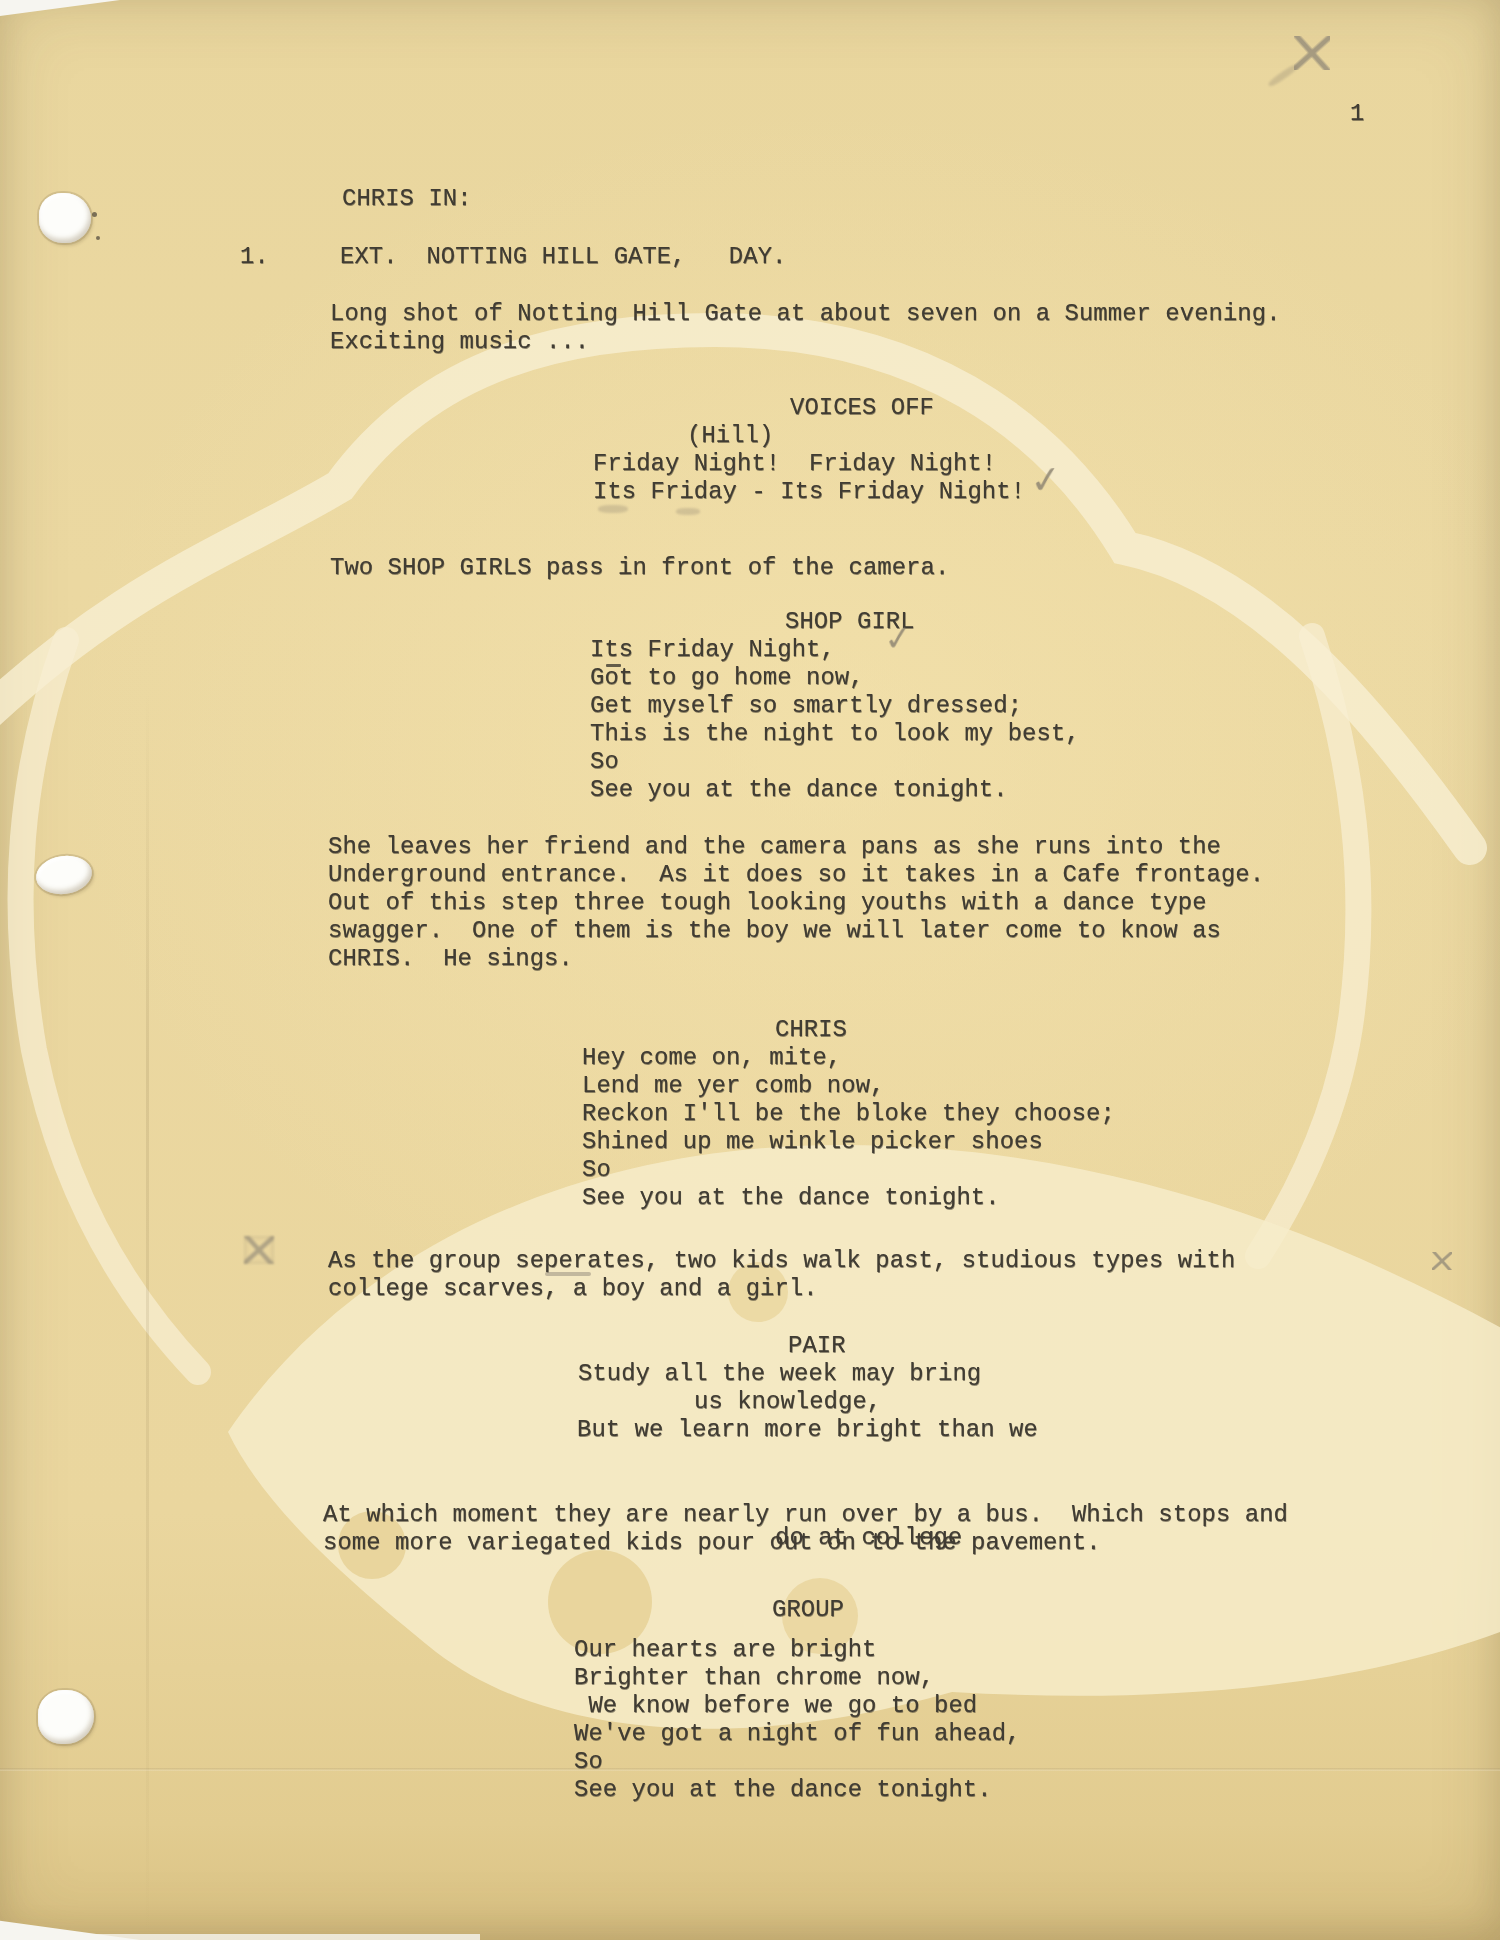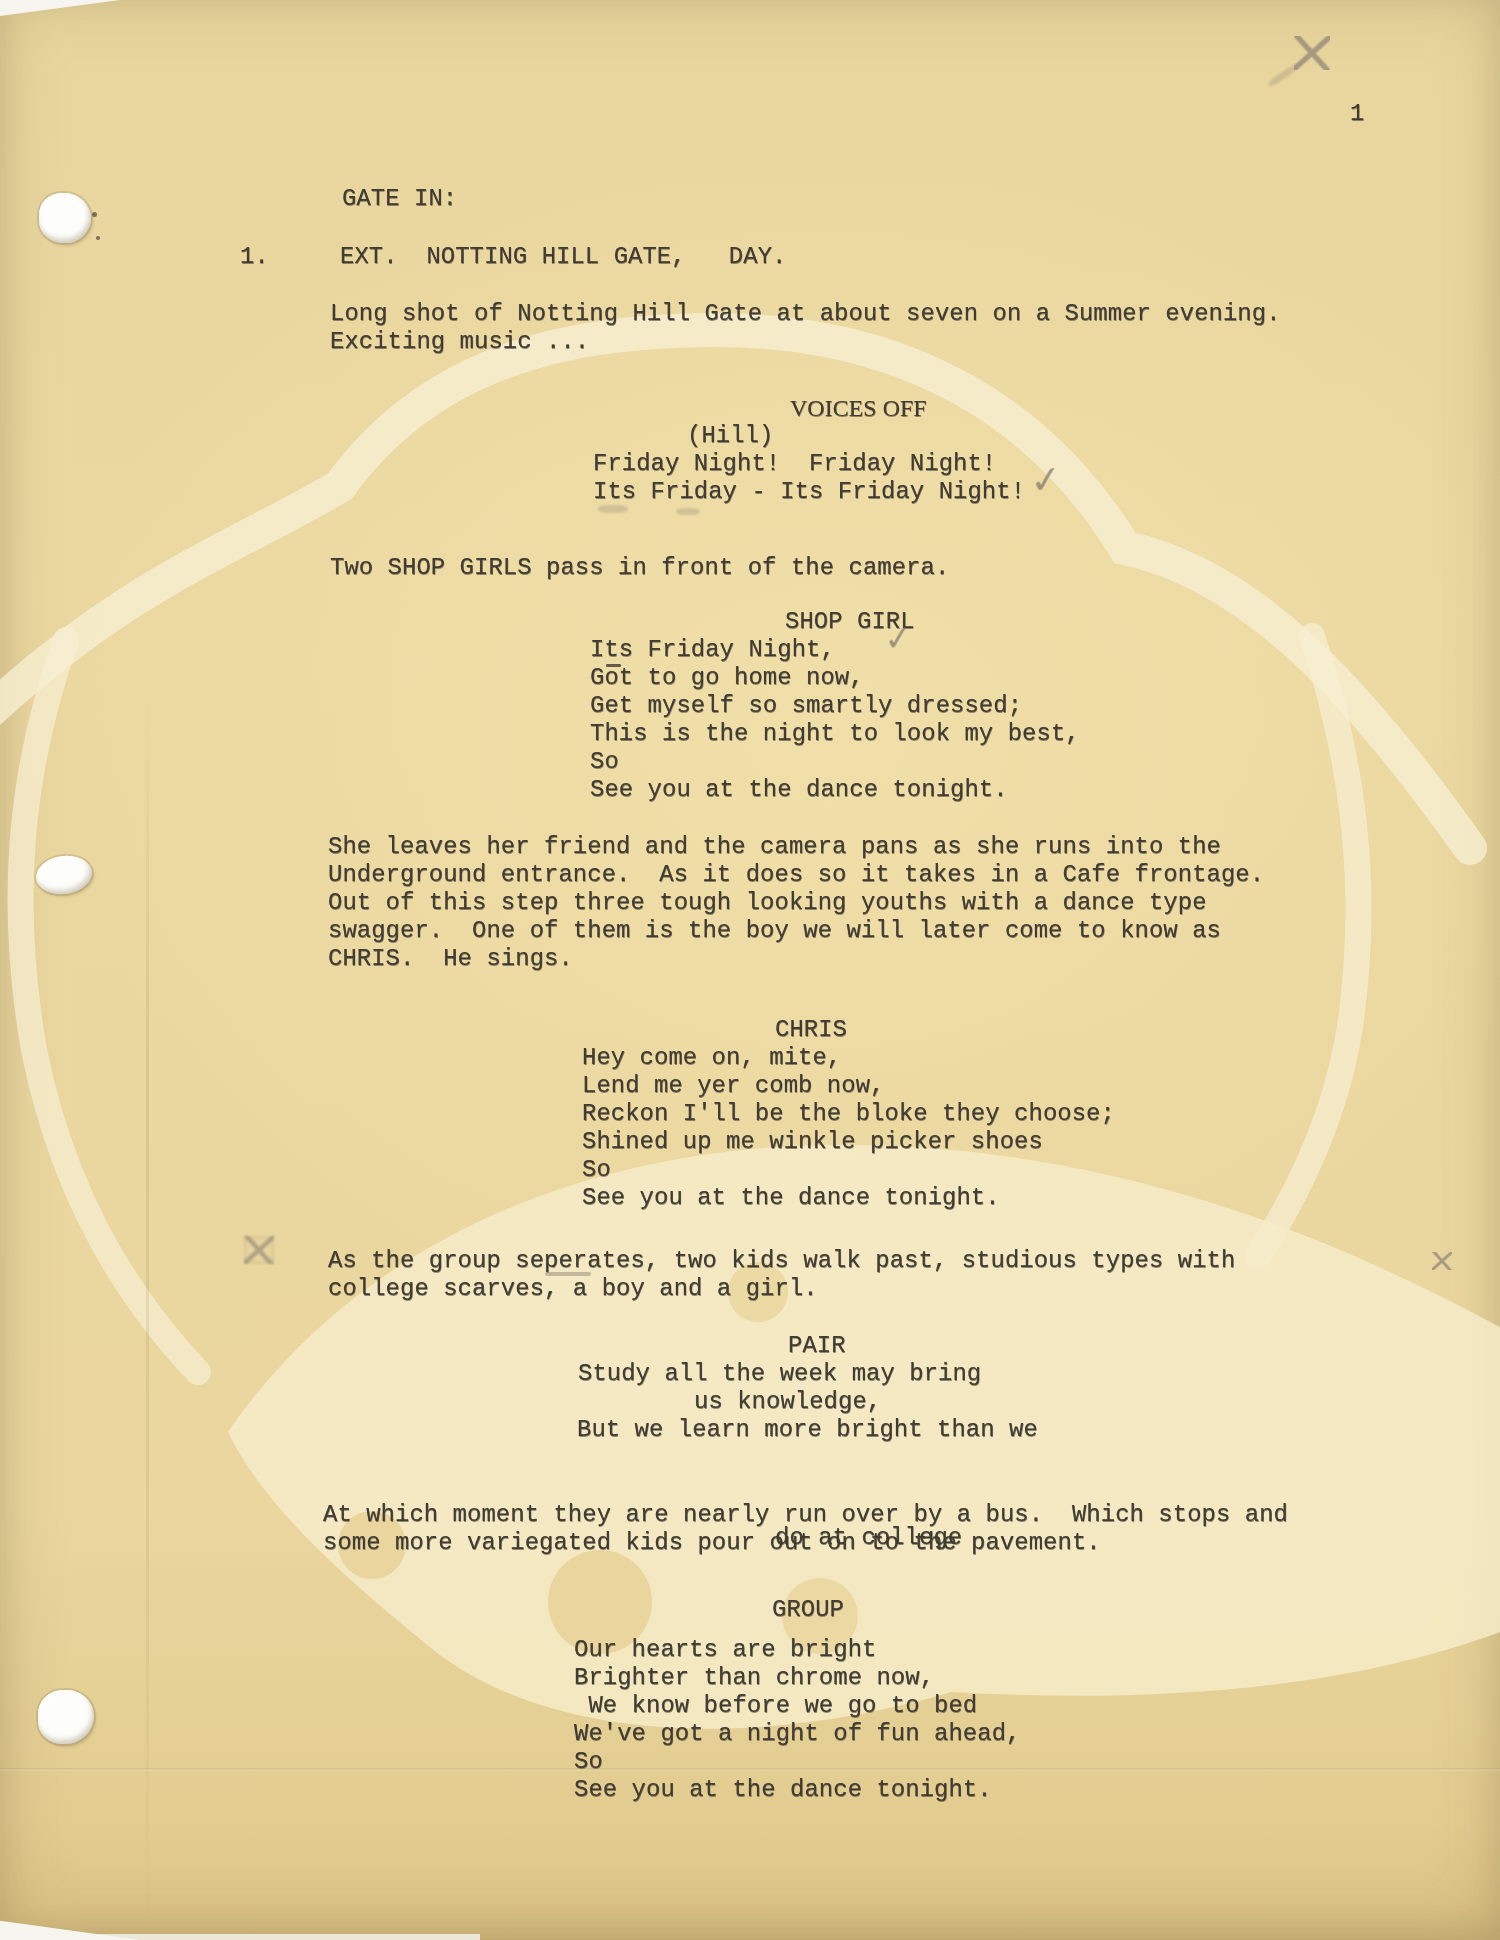--- a/index.html
+++ b/index.html
@@ -79,26 +79,26 @@
     <div class="hole" style="left:36px;top:856px;width:56px;height:38px;border-radius:50%;transform:rotate(-8deg);"></div>
     <div class="hole" style="left:38px;top:1690px;width:56px;height:54px;border-radius:48% 52% 55% 45%;"></div>
 
     <div class="crease-v" style="left:146px;top:690px;height:1250px;"></div>
     <div class="crease-h" style="top:1768px;"></div>
     <div class="sliver" style="left:0;top:0;width:120px;height:16px;clip-path:polygon(0 0,100% 0,0 100%);"></div>
     <div class="sliver" style="left:0;top:1916px;width:140px;height:24px;clip-path:polygon(0 100%,100% 100%,0 20%);"></div>
     <div class="sliver" style="left:60px;top:1934px;width:420px;height:6px;opacity:.8;"></div>
 
   <div class="tw" style="left: 1350px; top: 100px;">1</div>
-      <div class="tw" style="left: 342px; top: 185px;">GATE IN:</div>
+      <div class="tw" style="left: 342px; top: 185px;">CHRIS IN:</div>
       <div class="tw" style="left: 240px; top: 243px;">1.</div>
       <div class="tw" style="left: 340px; top: 243px;">EXT.  NOTTING HILL GATE,   DAY.</div>
       <div class="tw" style="left: 330px; top: 300px;">Long shot of Notting Hill Gate at about seven on a Summer evening.
 Exciting music ...</div>
-      <div class="tw" style="left: 790px; top: 394px; font-family: Liberation Serif, serif;">VOICES OFF</div>
+      <div class="tw" style="left: 790px; top: 394px;">VOICES OFF</div>
       <div class="tw" style="left: 687px; top: 422px;">(Hill)</div>
       <div class="tw" style="left: 593px; top: 450px;">Friday Night!  Friday Night!
 Its Friday - Its Friday Night!</div>
       <div class="tw" style="left: 330px; top: 534px; margin-top: 20px;">Two SHOP GIRLS pass in front of the camera.</div>
       <div class="tw" style="left: 785px; top: 608px;">SHOP GIRL</div>
       <div class="tw" style="left: 590px; top: 636px;">Its Friday Night,
 Got to go home now,
 Get myself so smartly dressed;
 This is the night to look my best,
 So

